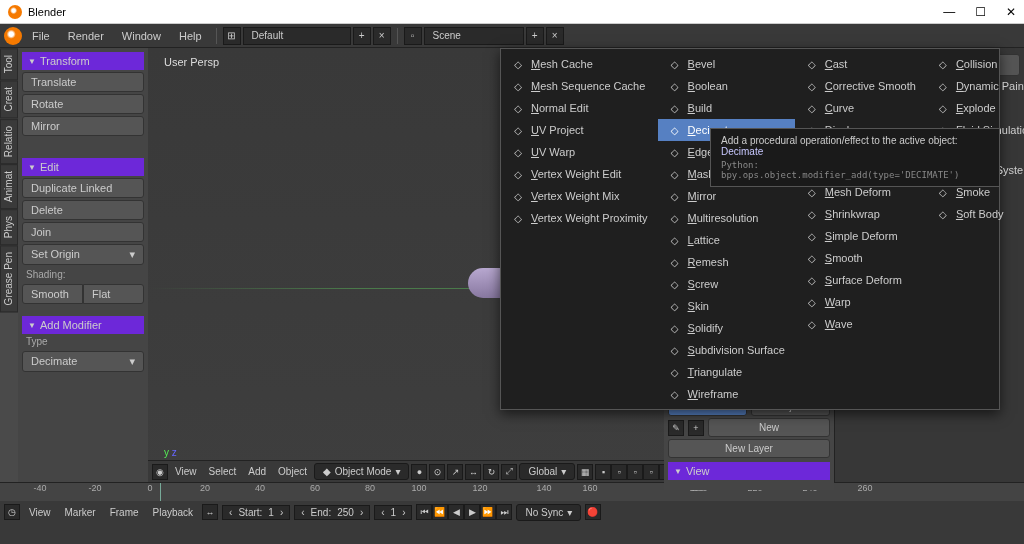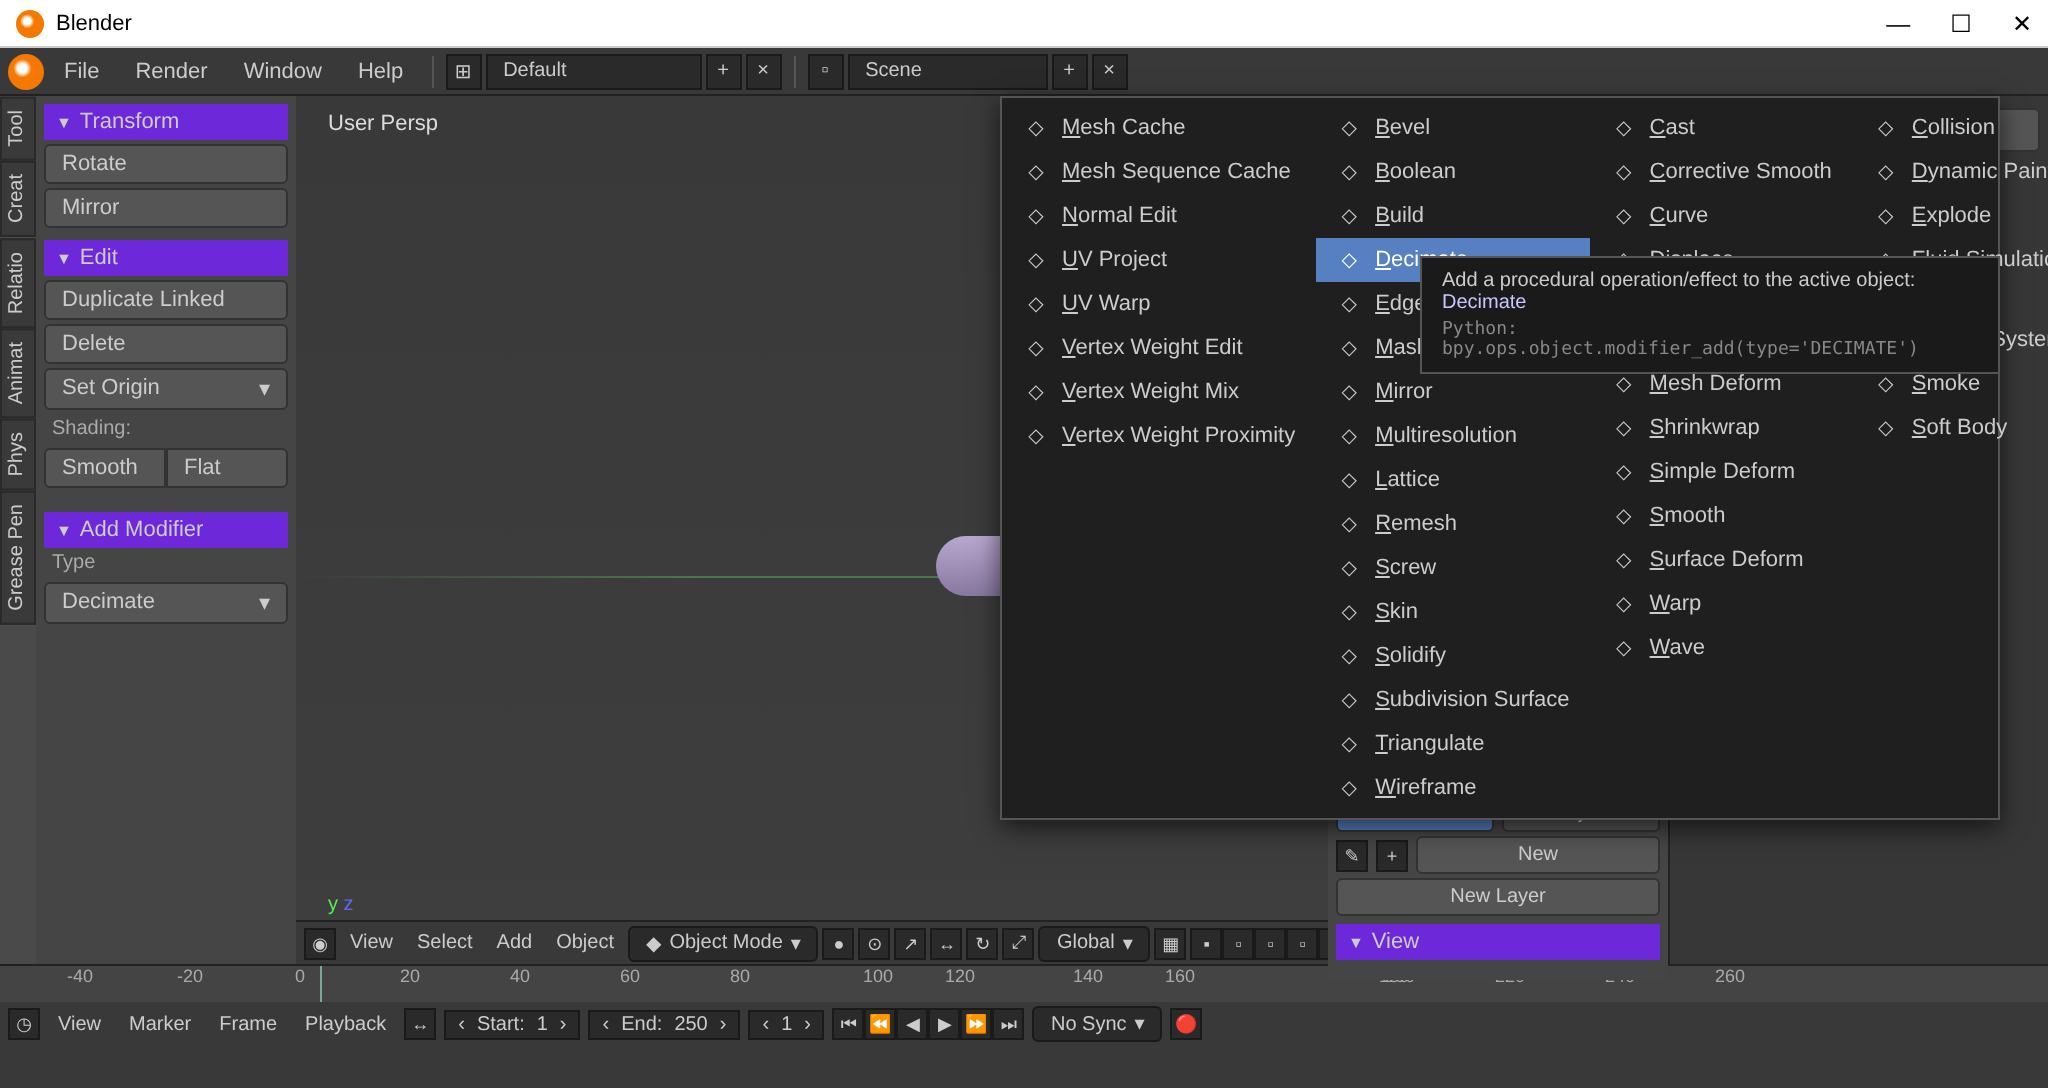--- a/index.html
+++ b/index.html
@@ -114,26 +114,28 @@
     <div class="side-tab">Tool</div>
     <div class="side-tab">Creat</div>
     <div class="side-tab">Relatio</div>
     <div class="side-tab">Animat</div>
     <div class="side-tab">Phys</div>
     <div class="side-tab">Grease Pen</div>
   </div>
 
   <div class="toolshelf">
     <div class="panel-head">Transform</div>
+    <div class="tool-btn">Translate</div>
     <div class="tool-btn">Rotate</div>
     <div class="tool-btn">Mirror</div>
 
-    <div class="panel-head" style="margin-top:6px">Edit</div>
+    <div class="panel-head" style="margin-top:22px">Edit</div>
     <div class="tool-btn">Duplicate Linked</div>
     <div class="tool-btn">Delete</div>
+    <div class="tool-btn">Join</div>
     <div class="tool-btn select">
       <span>Set Origin</span>
         <span>▾</span>
     </div>
     <div class="label">Shading:</div>
     <div class="tool-line">
       <div class="tool-btn">Smooth</div>
       <div class="tool-btn">Flat</div>
     </div>
 
@@ -418,21 +420,21 @@
 <div class="timeline">
   <div class="tl-ruler" id="tl-ruler">
     <div class="tl-cursor" style="left:160px"></div>
   <span class="tl-tick" style="left: 40px;">-40</span>
       <span class="tl-tick" style="left: 95px;">-20</span>
       <span class="tl-tick" style="left: 150px;">0</span>
       <span class="tl-tick" style="left: 205px;">20</span>
       <span class="tl-tick" style="left: 260px;">40</span>
       <span class="tl-tick" style="left: 315px;">60</span>
       <span class="tl-tick" style="left: 370px;">80</span>
-      <span class="tl-tick" style="left: 439px;">100</span>
+      <span class="tl-tick" style="left: 419px;">100</span>
       <span class="tl-tick" style="left: 480px;">120</span>
       <span class="tl-tick" style="left: 544px;">140</span>
       <span class="tl-tick" style="left: 590px;">160</span>
       <span class="tl-tick" style="left: 673px; margin-left: 24px;">180</span>
       <span class="tl-tick" style="left: 700px;">200</span>
       <span class="tl-tick" style="left: 755px;">220</span>
       <span class="tl-tick" style="left: 810px;">240</span>
       <span class="tl-tick" style="left: 865px;">260</span>
     </div>
   <div class="tl-controls">

